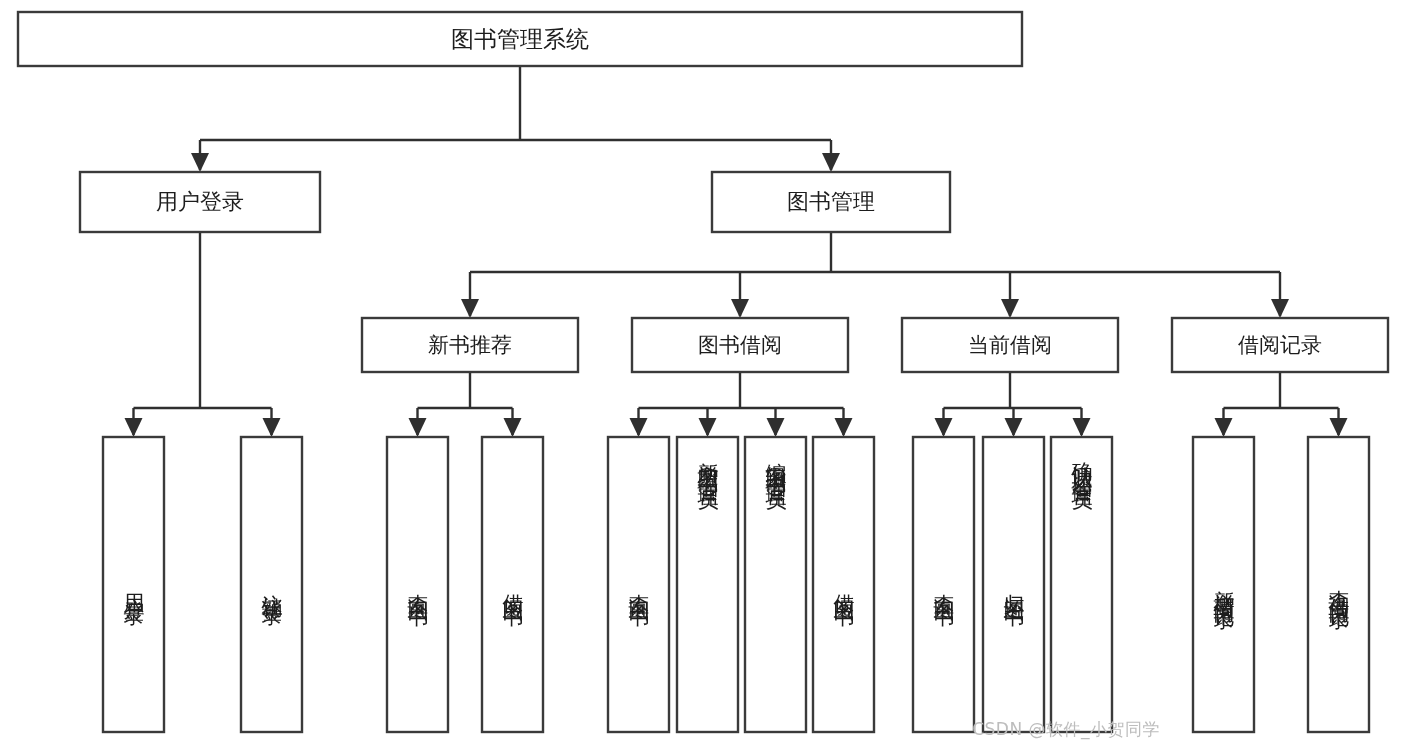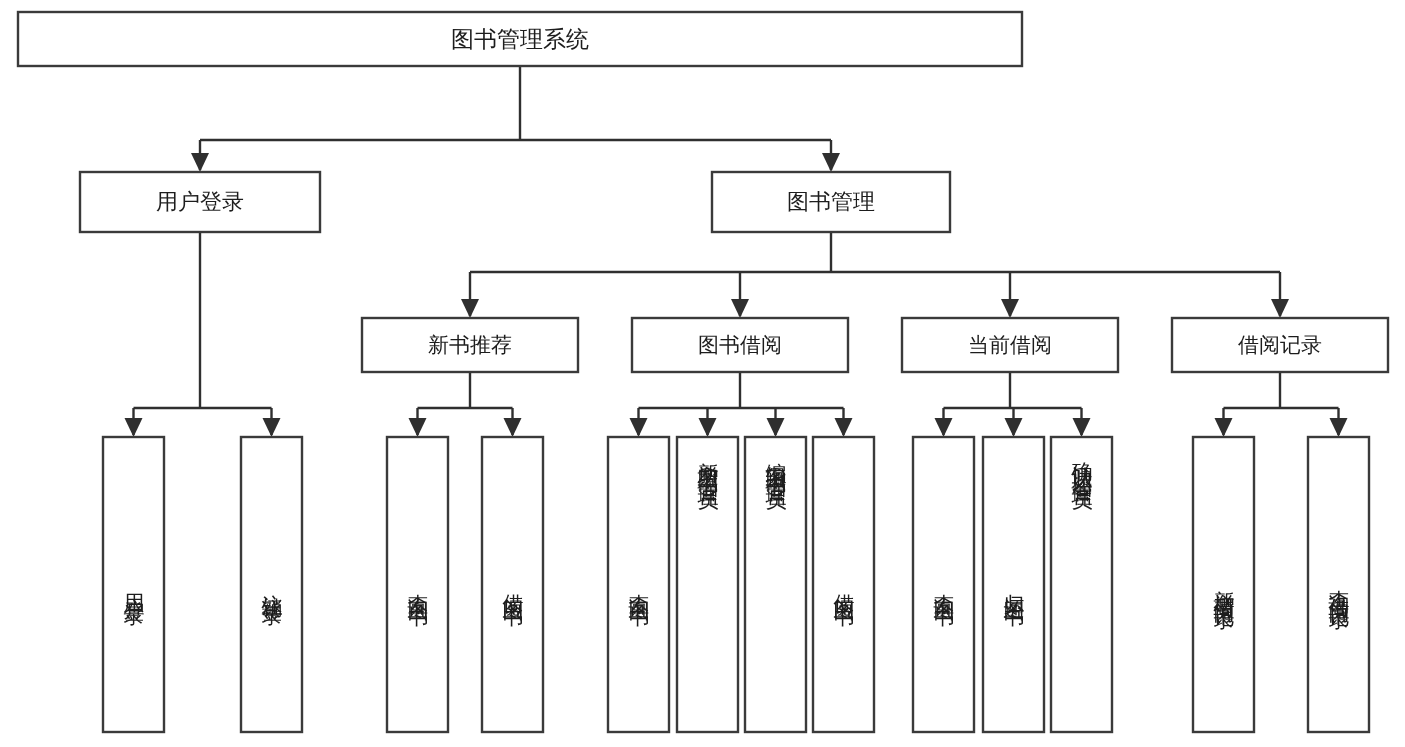--- a/index.html
+++ b/index.html
@@ -223,14 +223,15 @@
         <span>确认归还（管理员）</span>
       </div>
       <div class="leaf-label" style="left: 1195px; top: 445px; width: 57px; height: 279px;">
         <span>新增借阅记录</span>
       </div>
       <div class="leaf-label" style="left: 1310px; top: 445px; width: 57px; height: 279px;">
         <span>查询借阅记录</span>
       </div>
     </div>
 
+  <div class="watermark">CSDN @软件_小贺同学</div>
 
 </div>
 
 </body></html>

